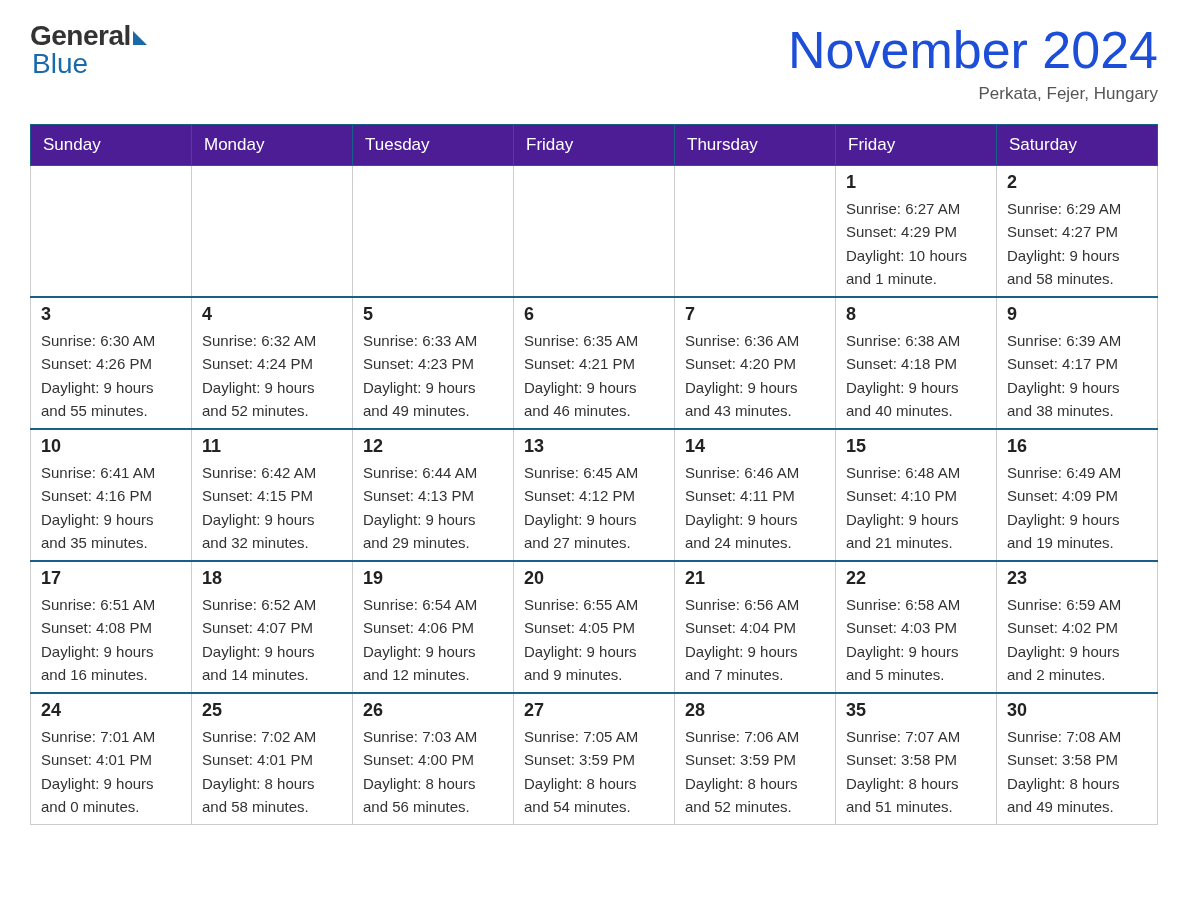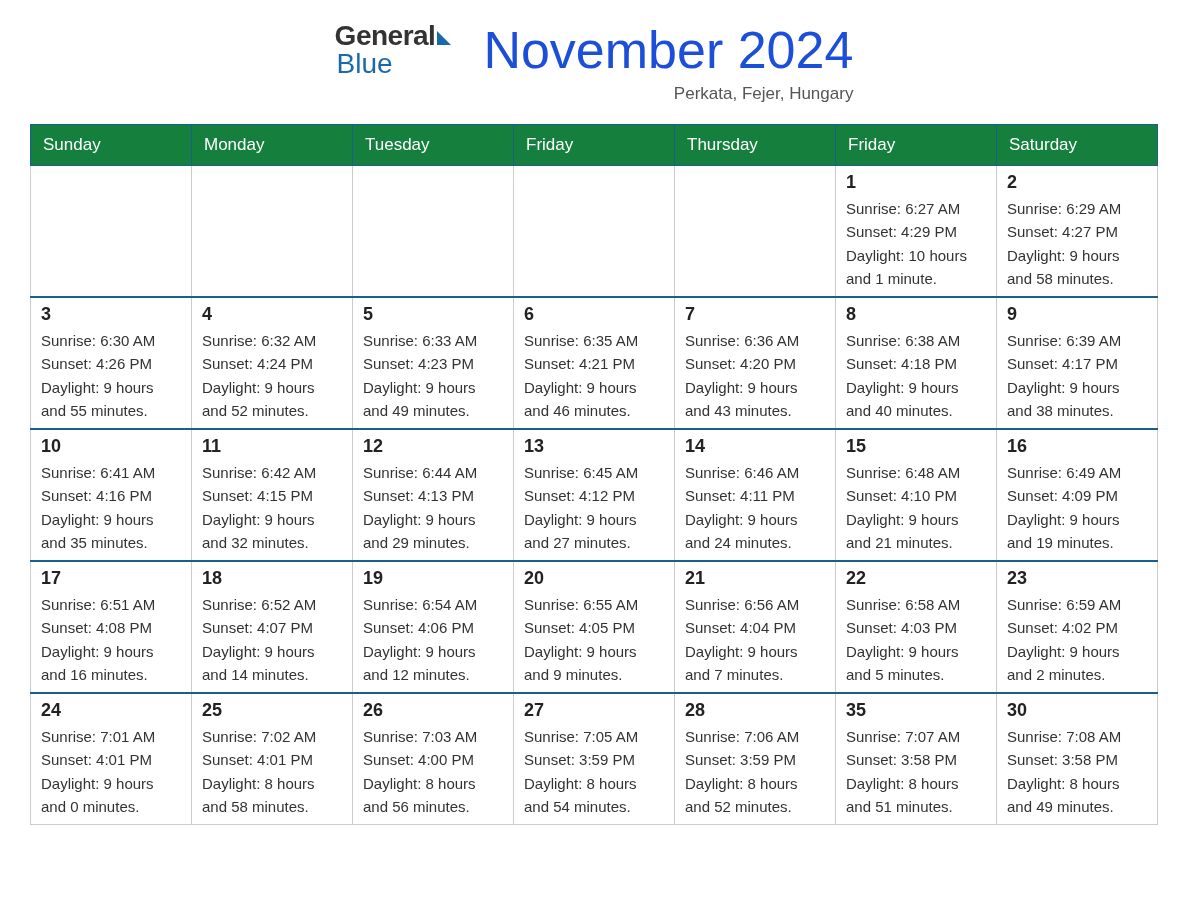--- a/index.html
+++ b/index.html
@@ -5,21 +5,21 @@
     * { box-sizing: border-box; margin: 0; padding: 0; }
     body {
       background: #fff;
       font-family: Arial, sans-serif;
       padding: 20px 30px;
       width: 1188px;
       min-height: 918px;
     }
     .header-section {
       display: flex;
-      justify-content: center;
+      justify-content: space-between;
       align-items: flex-start;
       margin-bottom: 20px;
       gap: 32px;
     }
     .logo {
       display: flex;
       flex-direction: column;
       align-items: flex-start;
     }
     .logo-top {
@@ -58,21 +58,21 @@
     .calendar-subtitle {
       font-size: 17px;
       color: #555;
       margin-top: 4px;
     }
     .calendar-table {
       width: 100%;
       border-collapse: collapse;
     }
     .calendar-table th {
-      background-color: #15803d;
+      background-color: #4c1d95;
       color: #fff;
       text-align: left;
       padding: 10px 12px;
       font-size: 17px;
       font-weight: normal;
       border: 1px solid #1a5f8a;
     }
     .calendar-table td {
       border: 1px solid #ccc;
       vertical-align: top;

